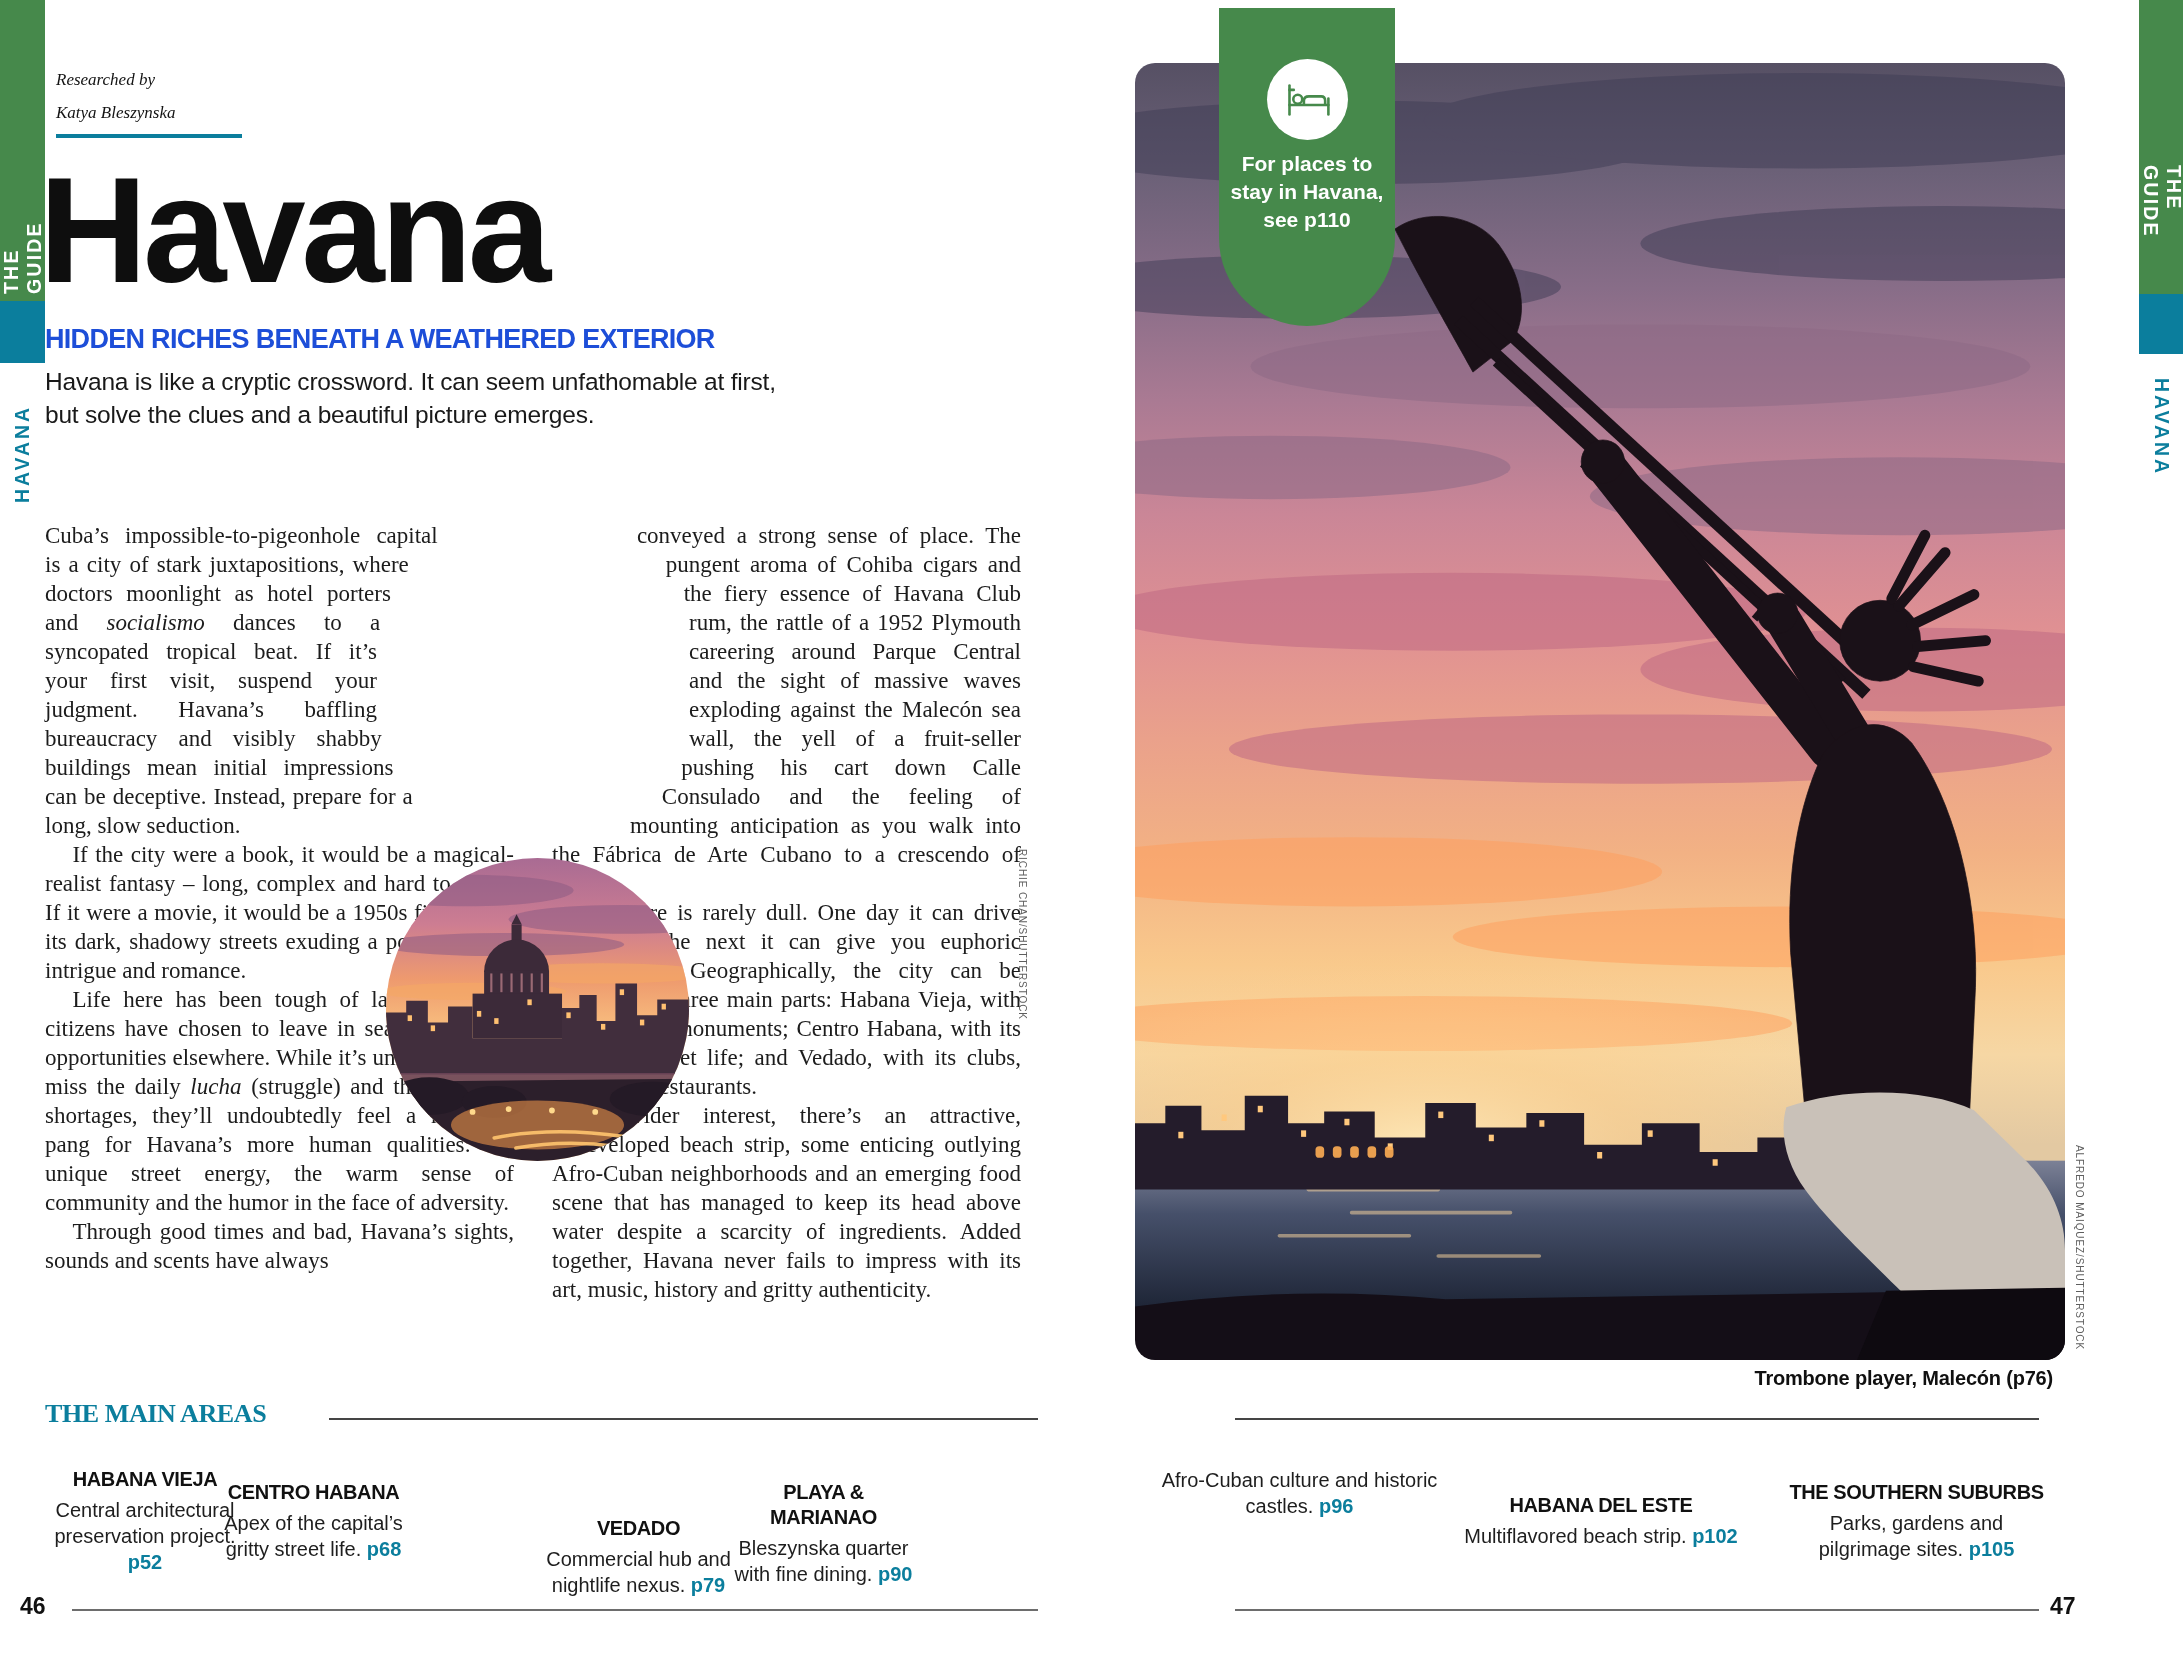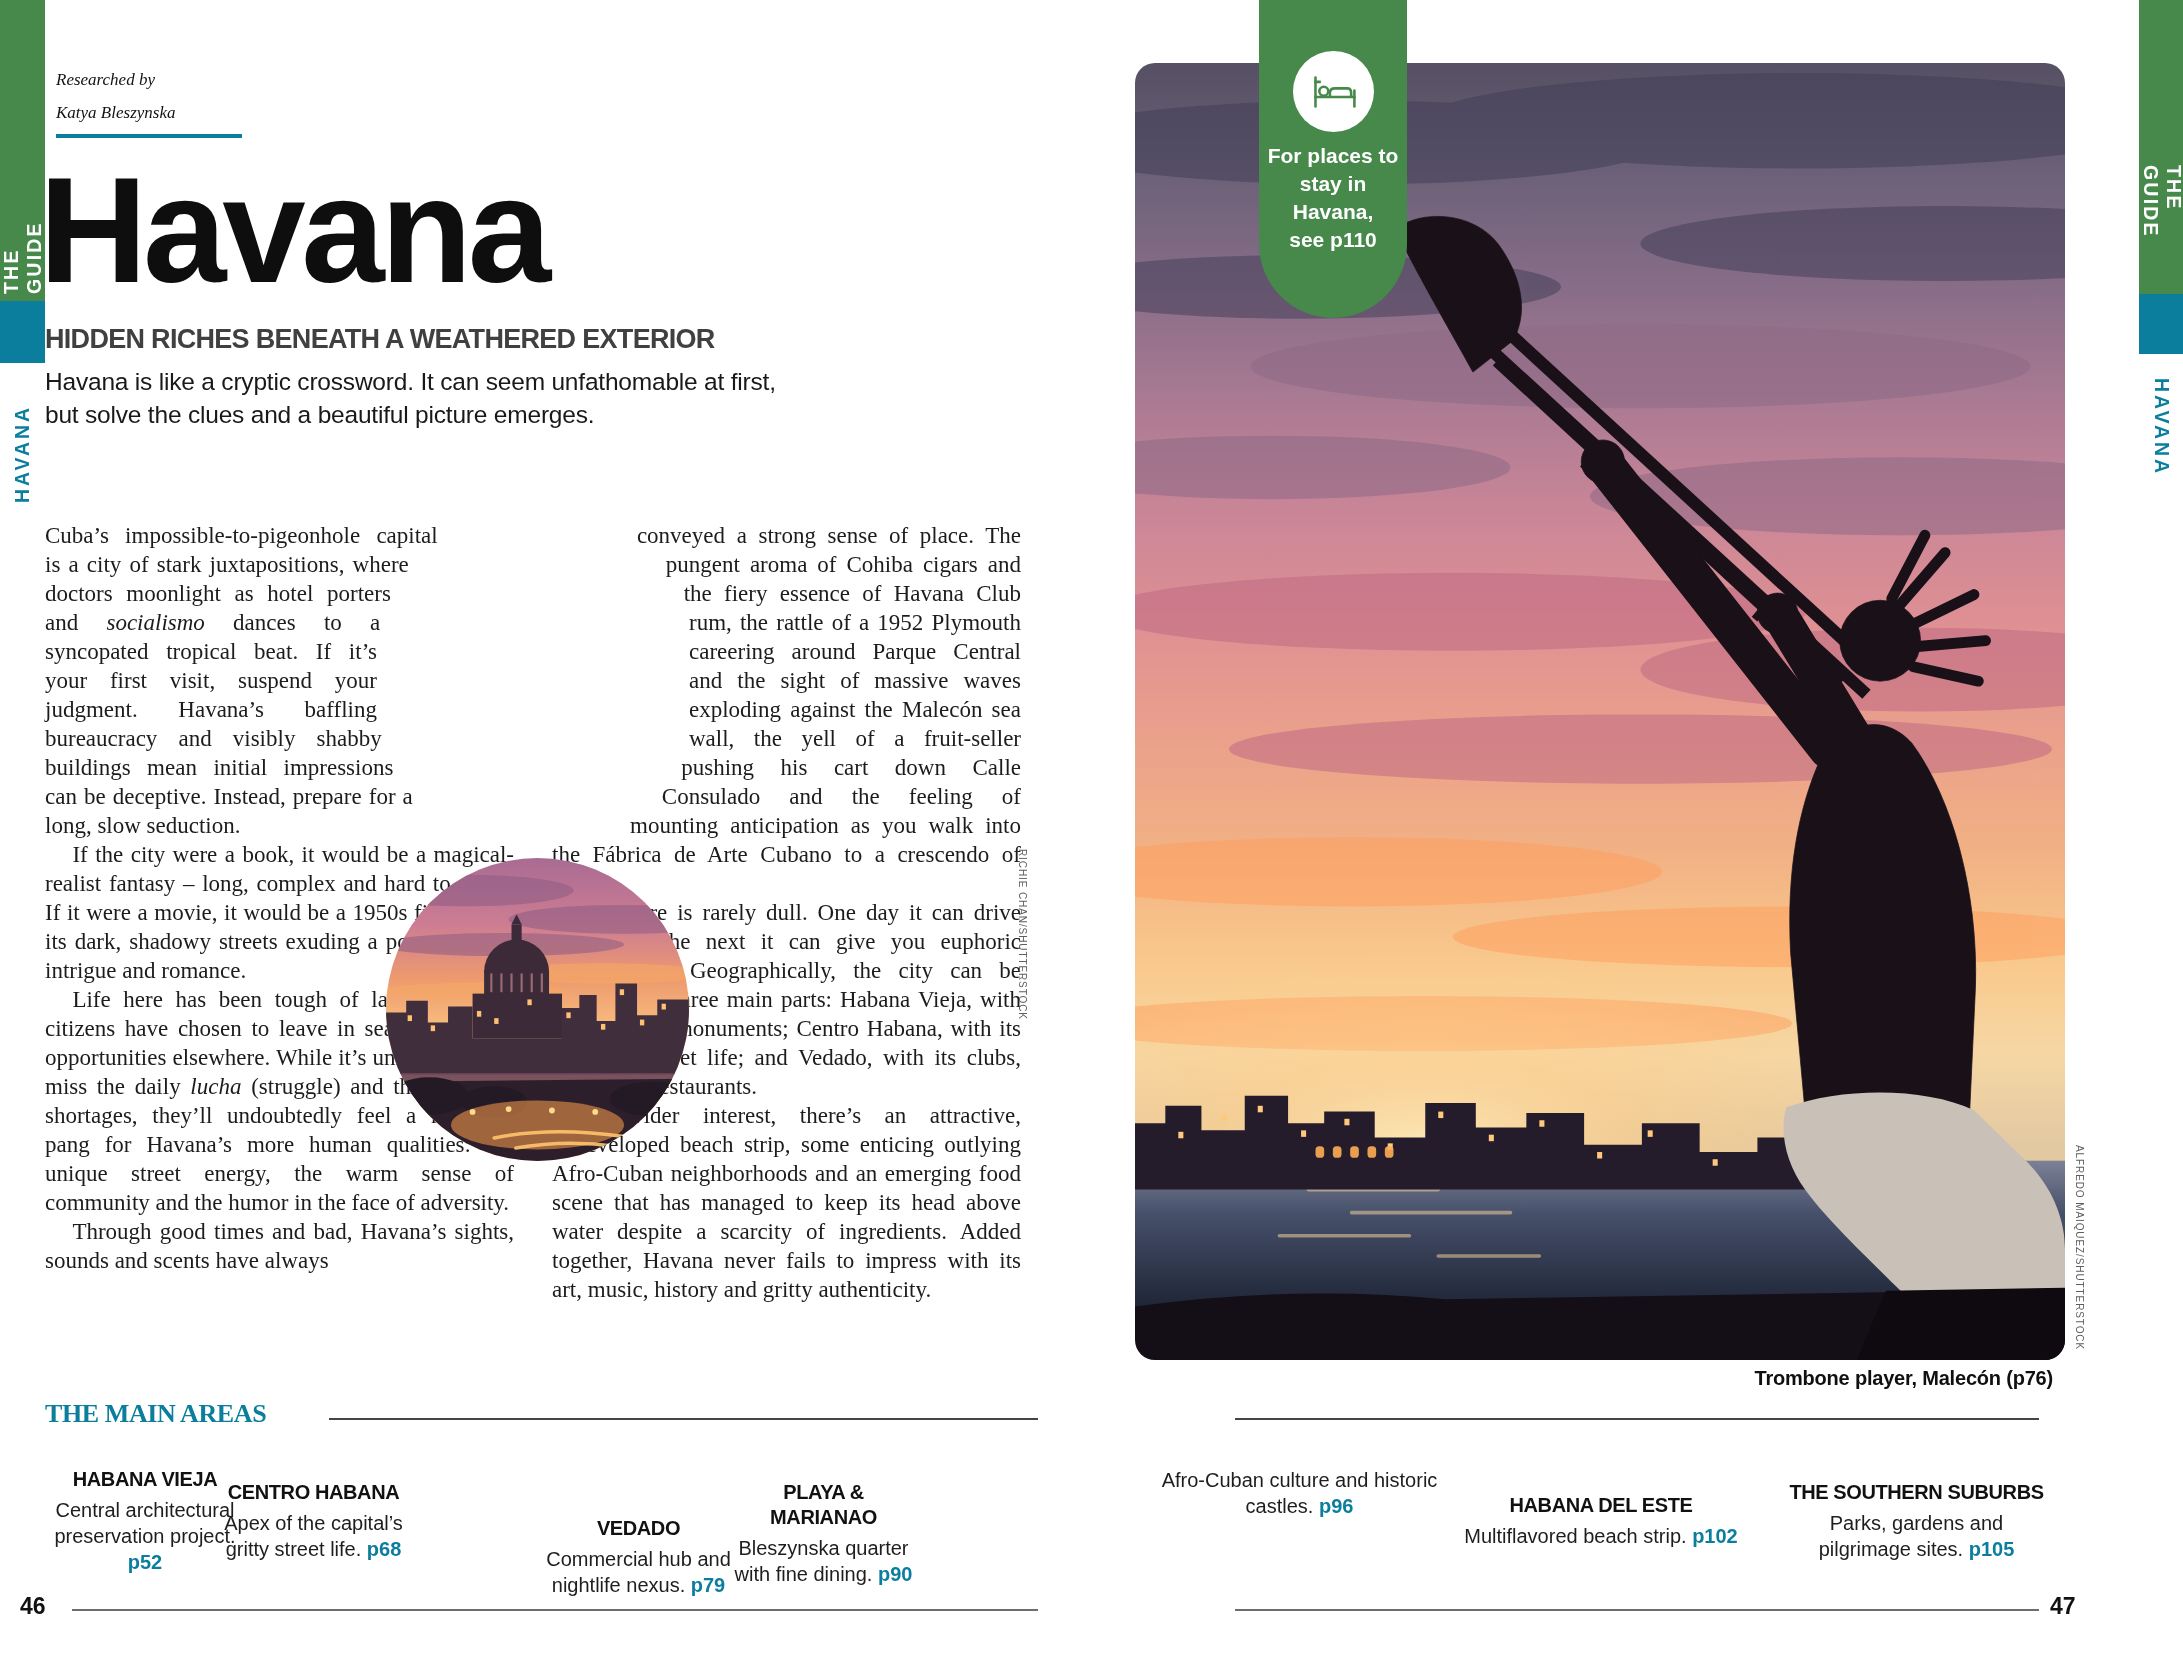--- a/index.html
+++ b/index.html
@@ -17,41 +17,41 @@
   .vslot{position:absolute;left:0;width:45px;display:flex;align-items:center;justify-content:center;}
   .vtext-up{writing-mode:vertical-rl;transform:rotate(180deg);}
   .vtext-down{writing-mode:vertical-rl;}
   .tab-guide{font-weight:bold;font-size:19.5px;letter-spacing:2.2px;color:#ffffff;}
   .tab-region{font-weight:bold;font-size:19.5px;letter-spacing:2.9px;color:#0b7e9d;}
   
   .researched{left:56px;top:64px;font-family:"Liberation Serif",serif;font-style:italic;
     font-size:17px;line-height:32.5px;color:#141414;}
   .rule-teal{left:56px;top:134px;width:186px;height:4.3px;background:#0b7e9d;}
   .big-title{left:39px;top:155px;font-size:150px;font-weight:bold;letter-spacing:-4.3px;color:#0e0e0e;line-height:1;}
-  .subtitle{left:45px;top:324px;font-size:27px;font-weight:bold;letter-spacing:-0.7px;color:#404040;}
+  .subtitle{left:45px;top:324px;font-size:27px;font-weight:bold;letter-spacing:-0.7px;color:#1d4ed8;}
   .intro{left:45px;top:365px;width:982px;font-size:24.5px;line-height:33px;color:#191919;font-weight:normal;letter-spacing:-0.2px;}
   
   .article{left:45px;top:521px;width:976px;display:flex;gap:38px;
     font-family:"Liberation Serif",serif;font-size:23px;line-height:29px;
     text-align:justify;color:#1c1c1c;}
   .article .col{width:469px;}
   .article p{margin:0;}
   .article p.ind{text-indent:27.4px;}
   .wrap-r{float:right;width:137px;height:309px;margin-top:332px;
     shape-outside:circle(162px at 160px 157px);}
   .wrap-l{float:left;width:137px;height:309px;margin-top:332px;
     shape-outside:circle(162px at -14.4px 157px);}
   .circle-photo{left:386px;top:858px;width:303px;height:303px;border-radius:50%;
     overflow:hidden;}
   .credit-v{font-size:10px;letter-spacing:0.9px;color:#5e5e5e;}
   
   .main-photo{left:1135px;top:63px;width:930px;height:1297px;border-radius:20px;
     overflow:hidden;margin:0;}
-  .badge{left:1219px;top:0;width:148px;height:318px;background:#46894b;
-    border-radius:0 0 88px 88px;text-align:center;z-index:5;margin-left:40px;}
+  .badge{left:1219px;top:8px;width:176px;height:318px;background:#46894b;
+    border-radius:0 0 88px 88px;text-align:center;z-index:5;}
   .badge .circ{width:81px;height:81px;border-radius:50%;background:#ffffff;
     margin:51px auto 10px auto;display:flex;align-items:center;justify-content:center;}
   .badge .btxt{color:#ffffff;font-weight:bold;font-size:21px;line-height:28px;}
   .caption{left:1135px;top:1367px;width:918px;text-align:right;font-weight:bold;
     font-size:20px;color:#101010;letter-spacing:-0.2px;}
   
   .areas-heading{left:45px;top:1399px;font-size:26px;font-weight:bold;color:#0b7e9d;letter-spacing:-0.4px;}
   .hline{position:absolute;height:2.2px;background:#454545;}
   .hline.light{background:#6d6d6d;}
   .area{position:absolute;text-align:center;}

